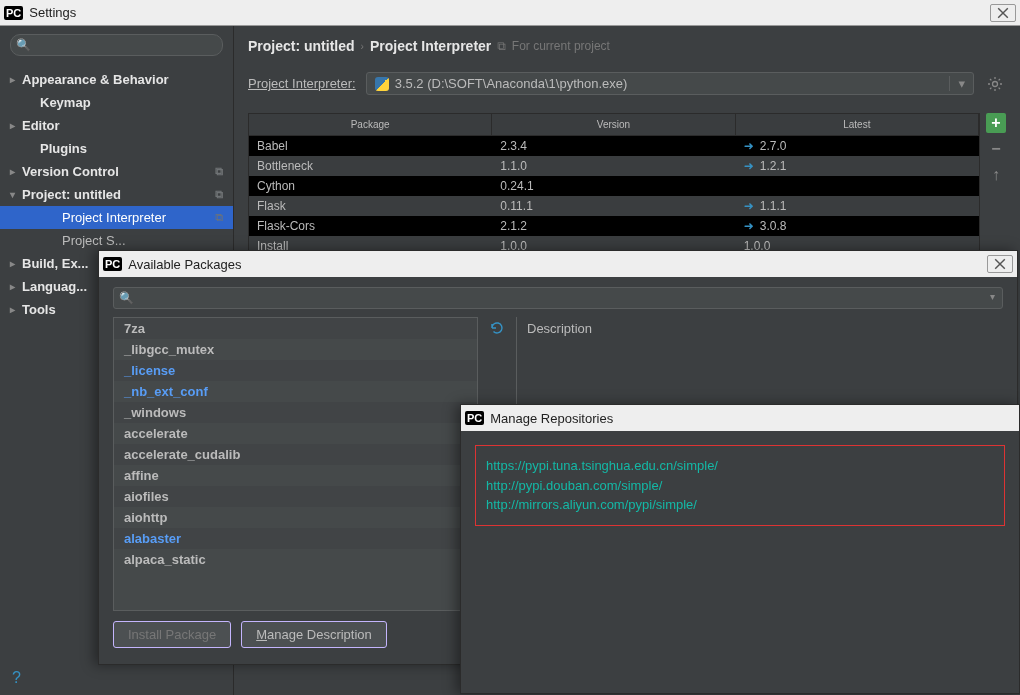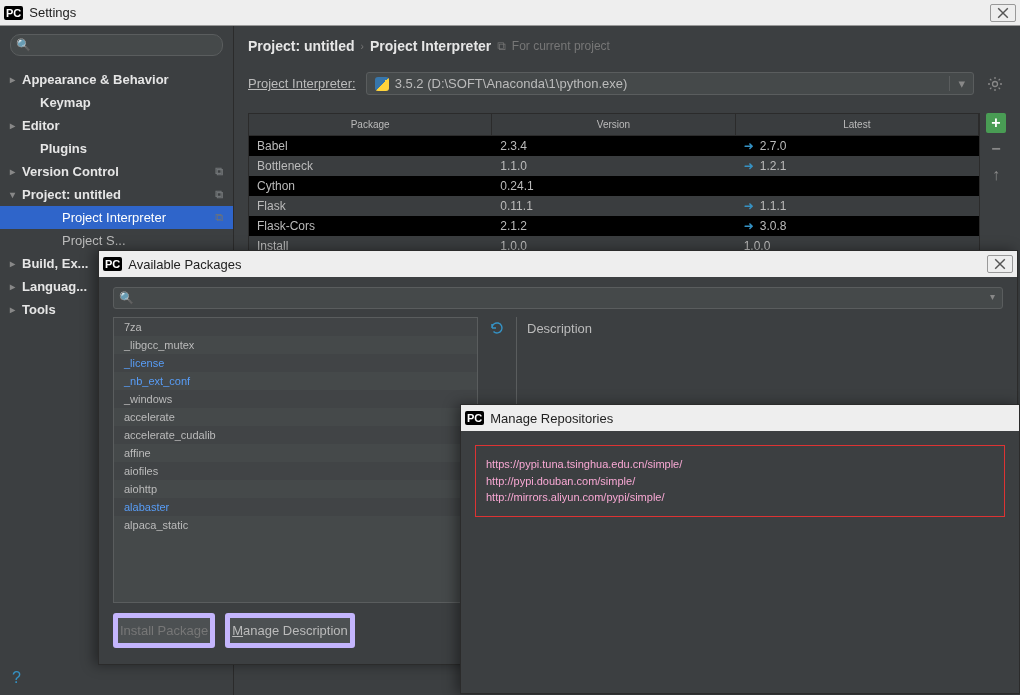--- a/index.html
+++ b/index.html
@@ -57,32 +57,32 @@
 
 
 .dialog { position: absolute; background: #3c3f41; border: 1px solid #2b2b2b; box-shadow: -4px 0 12px rgba(0,0,0,.4); }
 #avail-dlg { left: 98px; top: 250px; width: 920px; height: 415px; display:flex; flex-direction:column;}
 .dlg-title { height: 26px; background: #eee; color: #222; display: flex; align-items: center; padding: 0 4px; font-size: 13px; }
 .dlg-body { flex:1; display:flex; flex-direction:column; padding:10px 14px;}
 .avail-search { margin-bottom:8px;}
 .avail-search .searchbox input { border-radius:3px;}
 .avail-main { flex:1; display:flex; gap:8px; overflow:hidden;}
 .avail-list { width: 365px; background: #45494a; border: 1px solid #5a5d5e; overflow-y:hidden; }
-.avail-list .item { padding: 3px 10px; font-size: 11px; color: #bbb; cursor:pointer;}
+.avail-list .item { padding: 3px 10px; font-size: 13px; color: #bbb; cursor:pointer;font-weight:bold;}
 .avail-list .item:nth-child(odd){ background:#414446;}
 .avail-list .item.hl { color:#589df6;}
 .refresh { width:22px; height:22px; display:flex; align-items:center; justify-content:center; color:#3592c4; cursor:pointer;}
 .avail-desc { flex:1; border-left:1px solid #5a5d5e; padding:4px 10px; font-size:13px; color:#bbb;}
 .dlg-buttons { display:flex; gap:10px; padding:10px 0 6px 0;}
-.btn { background:#4c5052; border:5px solid #c4b5fd; color:#bbb; padding:5px 2px; font-size:13px; border-radius:3px; cursor:pointer;text-align:center;}
+.btn { background:#4c5052; border:1px solid #c4b5fd; color:#bbb; padding:5px 14px; font-size:13px; border-radius:3px; cursor:pointer;text-align:center;}
 .btn.disabled { color:#777;}
 
 #repo-dlg { left: 460px; top: 404px; width: 560px; height: 290px;}
 #repo-dlg .dlg-body { padding:14px;}
-.repo-list { border:1px solid #d33; padding:10px; font-size:11px; line-height:1.5; color:#f9a8d4;}
+.repo-list { border:1px solid #d33; padding:10px; font-size:13px; line-height:1.5; color:#14b8a6;}
 .un { text-decoration: underline; }
 </style>
 </head>
 <body>
 
 <div class="titlebar">
   <span class="pc-badge">PC</span>
   <span>Settings</span>
   <div class="win-close">
     <svg viewBox="0 0 10 10">

